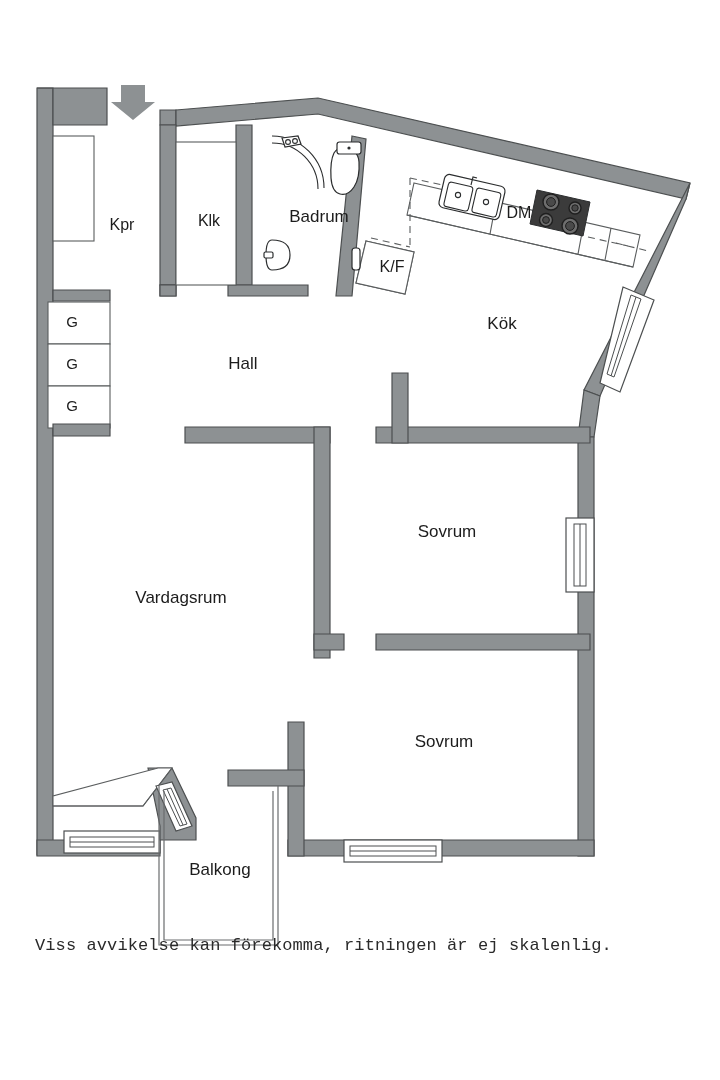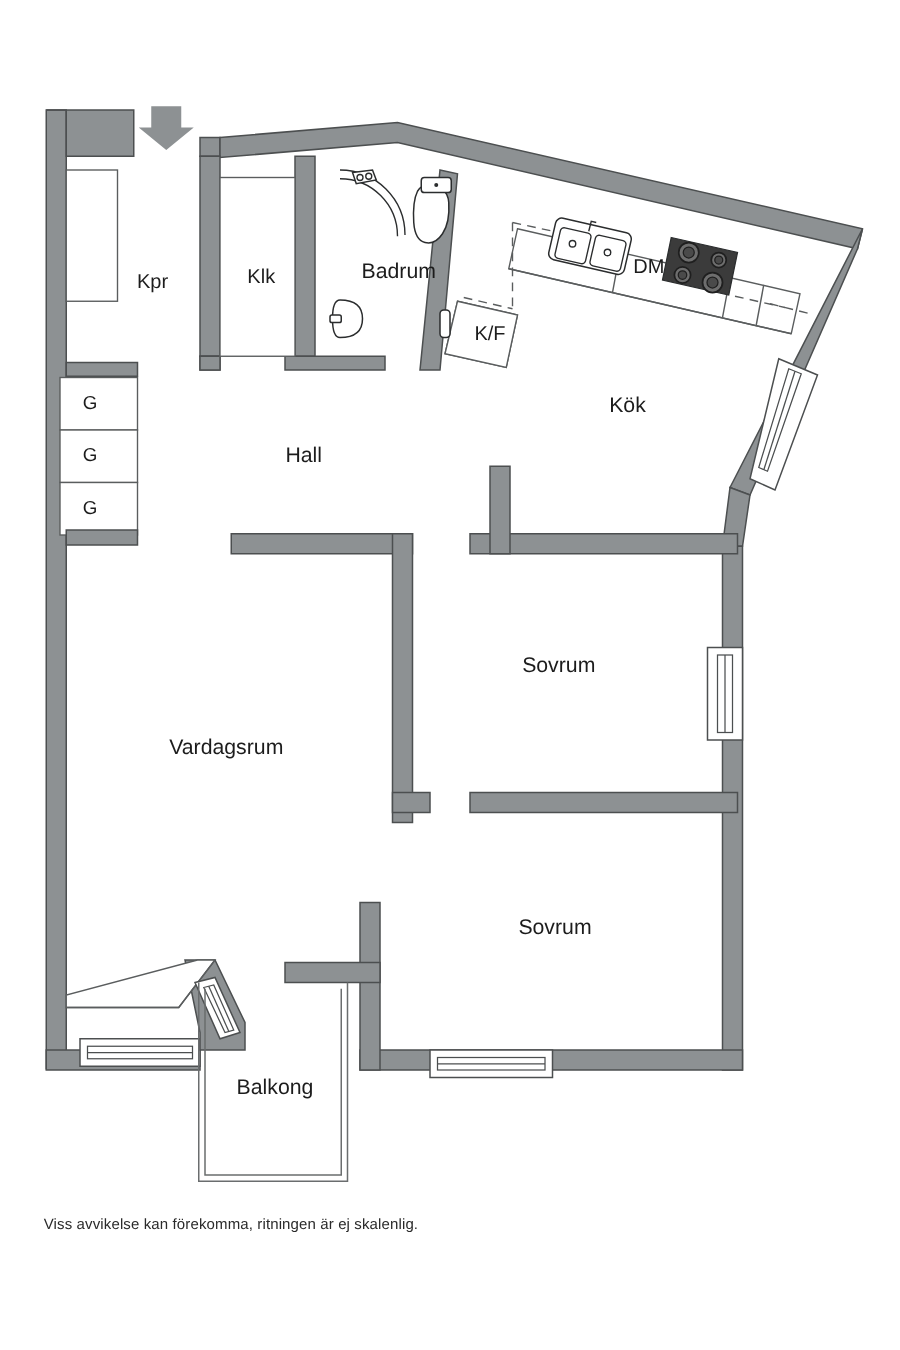--- a/index.html
+++ b/index.html
@@ -44,23 +44,23 @@
     font-size: 17px;
     fill: #1c1c1c;
     text-anchor: middle;
     dominant-baseline: middle;
   }
   text.room.small { font-size: 16px; }
   text.room.tiny { font-size: 15px; }
   .caption {
     position: absolute;
     left: 35px;
-    top: 972px;
-    font-family: Liberation Sans, sans-serif;
-    font-size: 12px;
+    top: 936px;
+    font-family: Liberation Mono, monospace;
+    font-size: 17px;
     color: #2a2a2a;
     letter-spacing: 0.1px;
     white-space: nowrap;
   }
 </style>
 </head>
 <body>
 
 <div id="plan-wrap">
 <svg id="floorplan" viewBox="0 0 720 1080" xmlns="http://www.w3.org/2000/svg">

